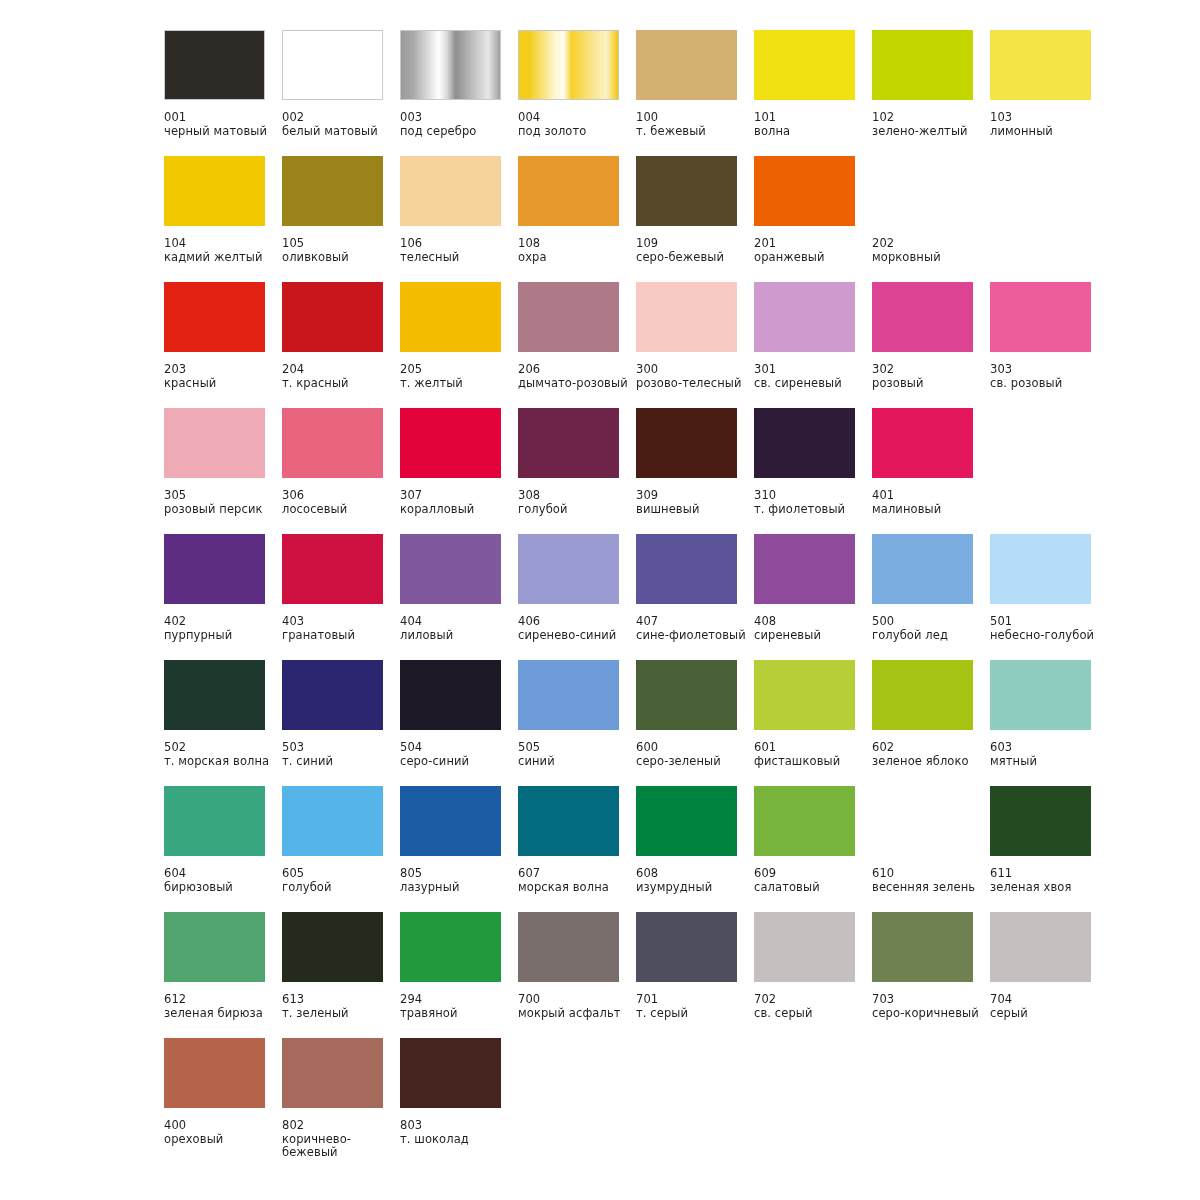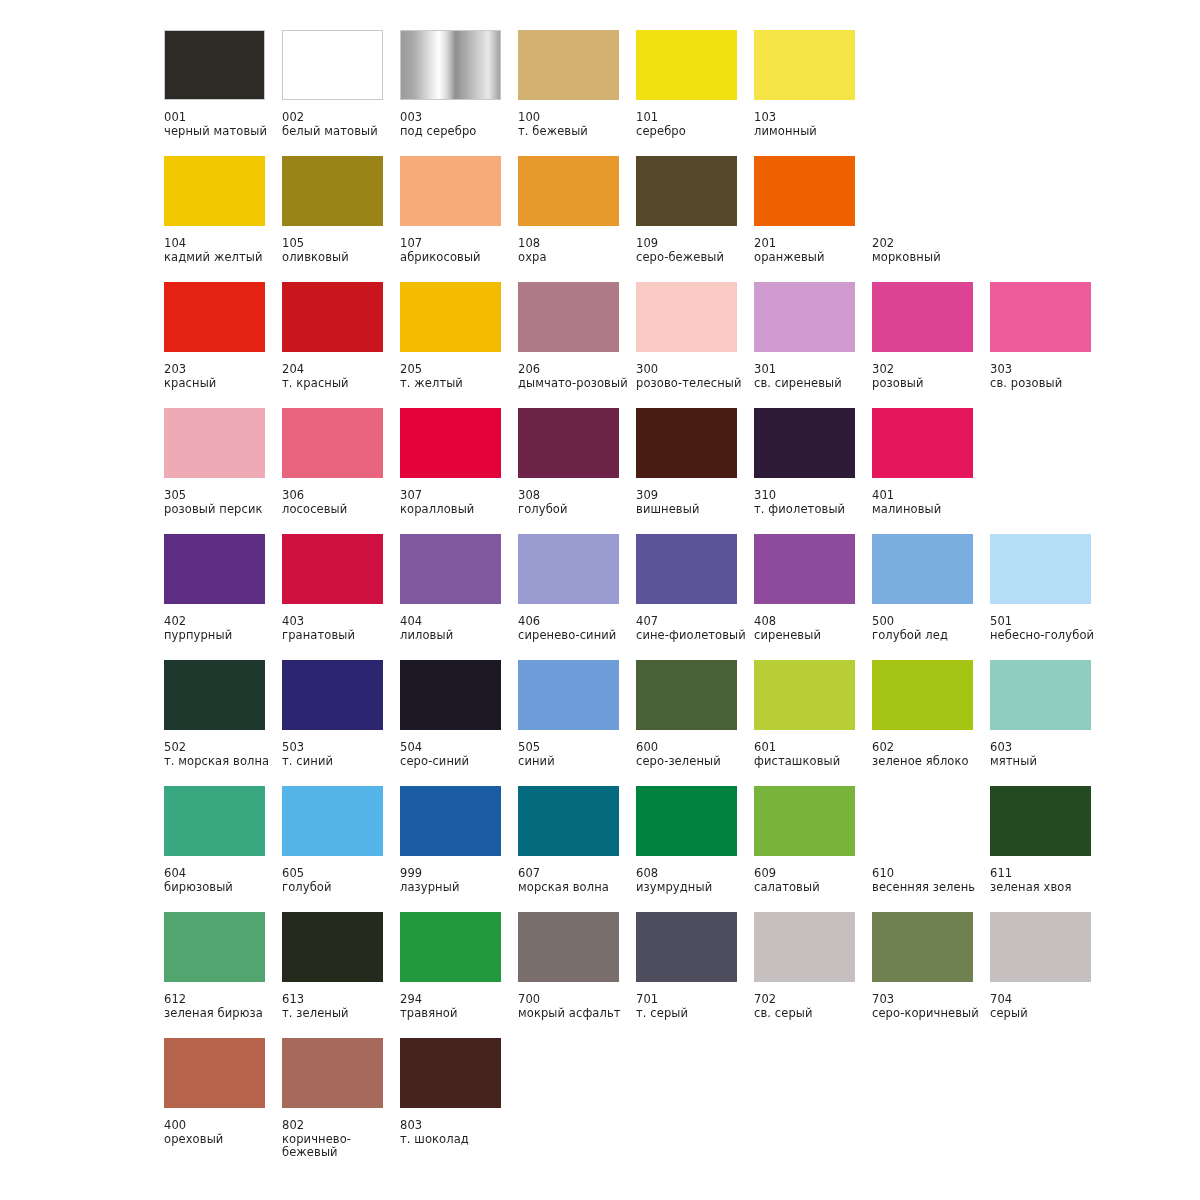--- a/index.html
+++ b/index.html
@@ -77,31 +77,45 @@
         </div>
       </div>
       <div class="cell">
         <div class="swatch bordered" style="background: linear-gradient(to right, rgb(155, 155, 155) 0%, rgb(168, 168, 168) 12%, rgb(255, 255, 255) 38%, rgb(220, 220, 220) 46%, rgb(143, 143, 143) 55%, rgb(189, 189, 189) 72%, rgb(232, 232, 232) 88%, rgb(160, 160, 160) 100%);"></div>
         <div class="meta">
           <div class="code">003</div>
           <div class="name">под серебро</div>
         </div>
       </div>
       <div class="cell">
+        <div class="swatch bordered" style="background: linear-gradient(to right, rgb(245, 206, 24) 0%, rgb(243, 205, 24) 10%, rgb(253, 246, 207) 36%, rgb(255, 253, 242) 45%, rgb(246, 210, 42) 53%, rgb(249, 227, 132) 72%, rgb(253, 243, 196) 88%, rgb(240, 199, 17) 100%);"></div>
+        <div class="meta">
+          <div class="code">004</div>
+          <div class="name">под золото</div>
+        </div>
+      </div>
+      <div class="cell">
         <div class="swatch" style="background: rgb(211, 177, 113);"></div>
         <div class="meta">
           <div class="code">100</div>
           <div class="name">т. бежевый</div>
         </div>
       </div>
       <div class="cell">
         <div class="swatch" style="background: rgb(242, 225, 18);"></div>
         <div class="meta">
           <div class="code">101</div>
-          <div class="name">серебро</div>
+          <div class="name">волна</div>
+        </div>
+      </div>
+      <div class="cell">
+        <div class="swatch" style="background: rgb(196, 214, 0);"></div>
+        <div class="meta">
+          <div class="code">102</div>
+          <div class="name">зелено-желтый</div>
         </div>
       </div>
       <div class="cell">
         <div class="swatch" style="background: rgb(244, 228, 70);"></div>
         <div class="meta">
           <div class="code">103</div>
           <div class="name">лимонный</div>
         </div>
       </div>
     </div>
@@ -114,24 +128,24 @@
         </div>
       </div>
       <div class="cell">
         <div class="swatch" style="background: rgb(154, 132, 25);"></div>
         <div class="meta">
           <div class="code">105</div>
           <div class="name">оливковый</div>
         </div>
       </div>
       <div class="cell">
-        <div class="swatch" style="background: rgb(246, 171, 121);"></div>
-        <div class="meta">
-          <div class="code">107</div>
-          <div class="name">абрикосовый</div>
+        <div class="swatch" style="background: rgb(246, 211, 155);"></div>
+        <div class="meta">
+          <div class="code">106</div>
+          <div class="name">телесный</div>
         </div>
       </div>
       <div class="cell">
         <div class="swatch" style="background: rgb(232, 153, 44);"></div>
         <div class="meta">
           <div class="code">108</div>
           <div class="name">охра</div>
         </div>
       </div>
       <div class="cell">
@@ -392,21 +406,21 @@
       <div class="cell">
         <div class="swatch" style="background: rgb(85, 180, 232);"></div>
         <div class="meta">
           <div class="code">605</div>
           <div class="name">голубой</div>
         </div>
       </div>
       <div class="cell">
         <div class="swatch" style="background: rgb(27, 93, 165);"></div>
         <div class="meta">
-          <div class="code">999</div>
+          <div class="code">805</div>
           <div class="name">лазурный</div>
         </div>
       </div>
       <div class="cell">
         <div class="swatch" style="background: rgb(4, 106, 126);"></div>
         <div class="meta">
           <div class="code">607</div>
           <div class="name">морская волна</div>
         </div>
       </div>

